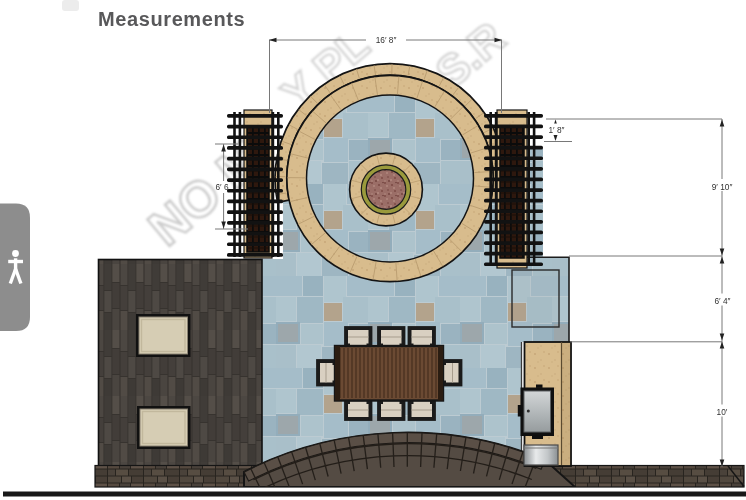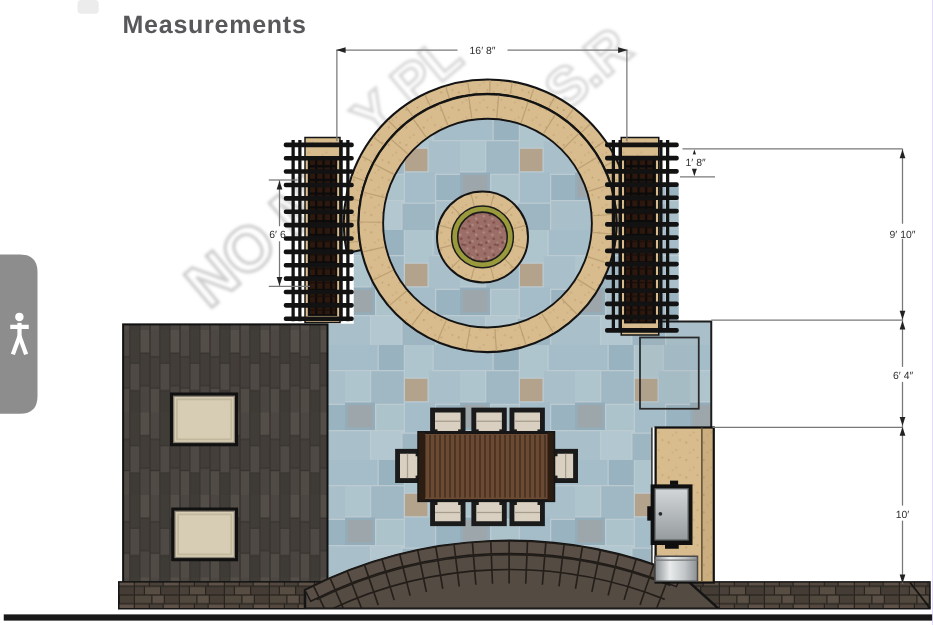--- a/index.html
+++ b/index.html
@@ -1,16 +1,16 @@
 <!DOCTYPE html>
 <html><head>
 <meta charset="utf-8">
 <style>
   html,body{margin:0;padding:0;background:#fff;}
-  #stage{position:relative;width:746px;height:500px;overflow:hidden;background:#8b5cf6;
+  #stage{position:relative;width:746px;height:500px;overflow:hidden;background:#c2410c;
          font-family:"Liberation Sans", sans-serif;}
   svg{display:block}
 </style>
 </head>
 <body>
 <div id="stage">
 <svg width="746" height="500" viewBox="0 0 746 500">
 <defs>
   <pattern id="bluepav" width="92" height="92" patternUnits="userSpaceOnUse">
     <rect width="92" height="92" fill="#bccbd2"></rect>

